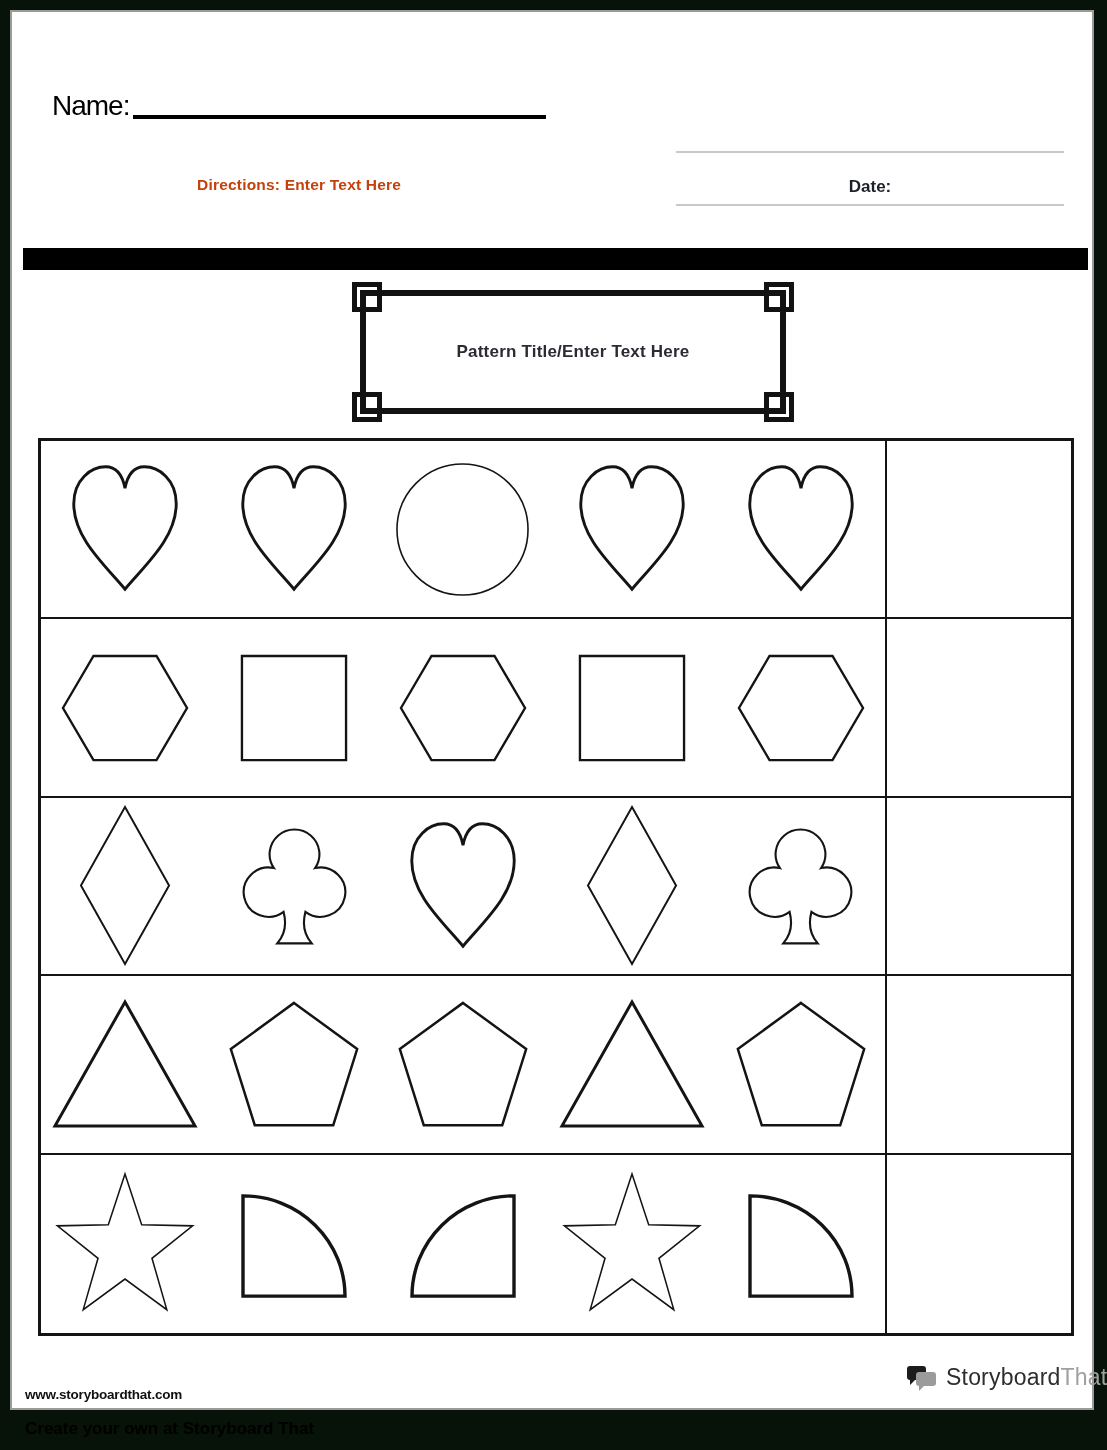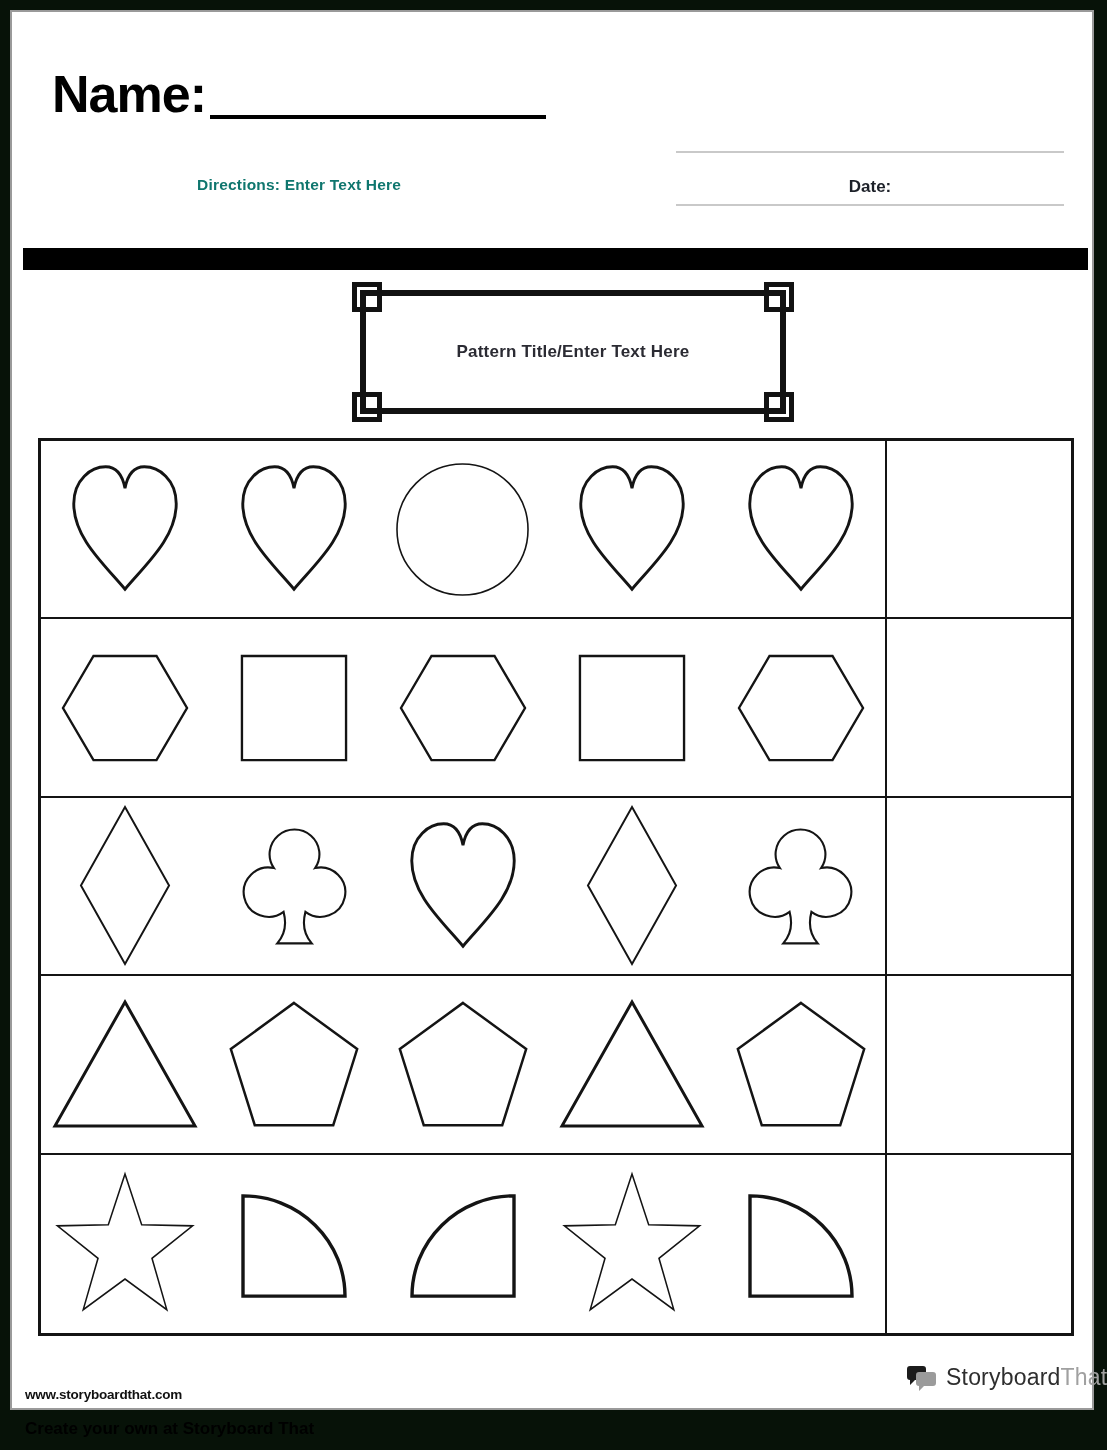--- a/index.html
+++ b/index.html
@@ -13,28 +13,28 @@
   .page{
     position:absolute;left:10px;top:10px;width:1084px;height:1400px;
     background:#ffffff;border:2px solid #9a9a9a;box-sizing:border-box;
   }
   
   .name-row{
     position:absolute;left:40px;top:58px;width:494px;height:50px;
     display:flex;align-items:flex-end;
   }
   .name-label{
-    font-size:52px;font-weight:bold;color:#000;letter-spacing:-1px;line-height:1;
+    font-size:28px;font-weight:normal;color:#000;letter-spacing:-1px;line-height:1;
   }
   .name-line{
     flex:1;height:0;border-bottom:4px solid #000;margin-bottom:1px;margin-left:4px;
   }
   .directions{
     position:absolute;left:185px;top:164px;
-    font-size:15.5px;font-weight:bold;color:#0f766e;letter-spacing:.2px;
+    font-size:15.5px;font-weight:bold;color:#c2410c;letter-spacing:.2px;
   }
   .score-block{position:absolute;left:664px;top:130px;width:388px;}
   .score-label,.date-label{
     text-align:center;font-size:17px;font-weight:bold;color:#1d2129;line-height:1;
   }
   .score-line,.date-line{height:0;border-bottom:2px solid #c9c9c9;margin-top:9px;}
   .date-label{margin-top:25px;}
   
   .divider-bar{
     position:absolute;left:11px;top:236px;width:1065px;height:22px;background:#000;

